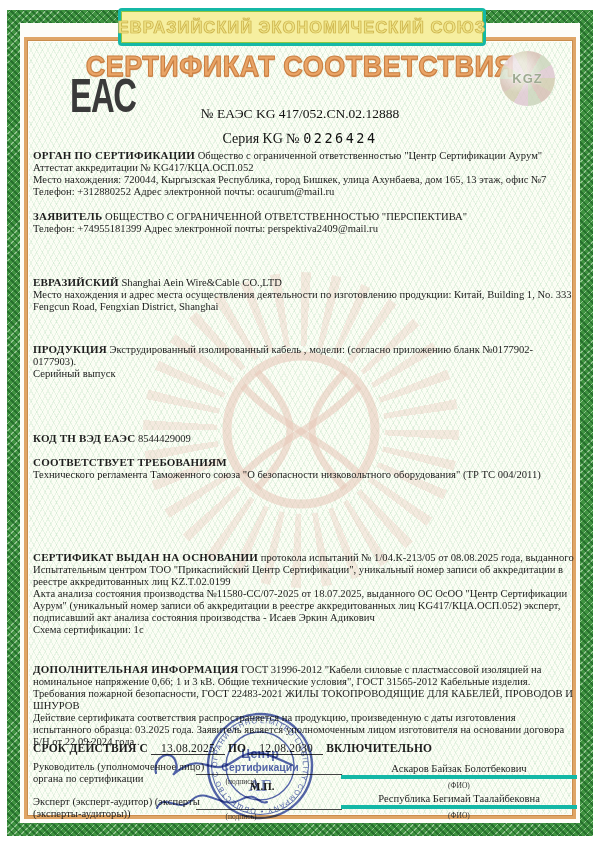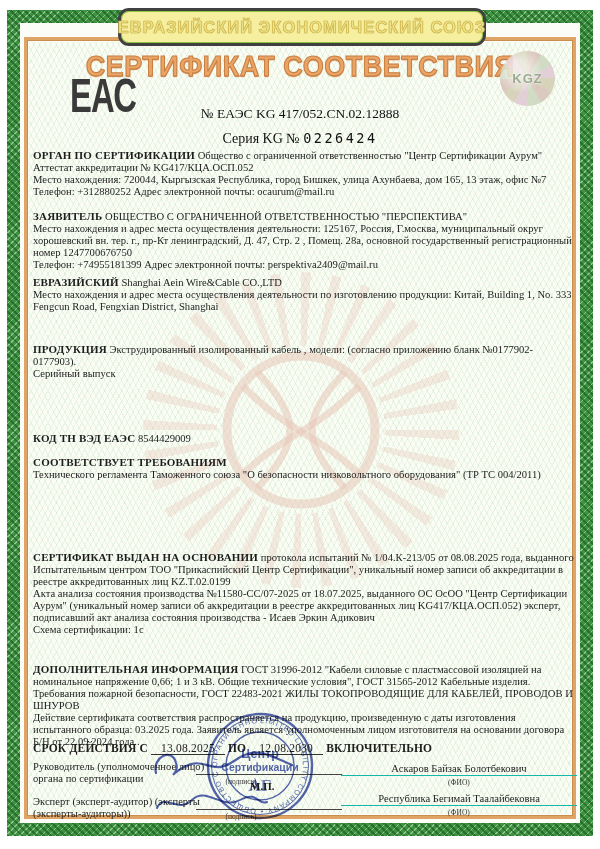--- a/index.html
+++ b/index.html
@@ -23,21 +23,21 @@
   .watermark-rays{position:absolute;left:143px;top:272px;width:316px;height:316px;border-radius:50%;
     background:repeating-conic-gradient(rgba(235,205,192,.40) 0deg 3.6deg,rgba(235,205,192,0) 3.6deg 11.25deg);}
   .watermark-core{position:absolute;left:217px;top:346px;width:168px;height:168px;border-radius:50%;
     background-color:#fbfdf4;
     background-image:
       repeating-linear-gradient(62deg,rgba(132,198,146,.16) 0 1px,rgba(0,0,0,0) 1px 5px),
       repeating-linear-gradient(-62deg,rgba(132,198,146,.16) 0 1px,rgba(0,0,0,0) 1px 5px);}
   .watermark-emblem{position:absolute;left:217px;top:346px;width:168px;height:168px;}
   
   .banner{position:absolute;left:118px;top:8px;width:362px;height:32px;
-    background:#f6efa0;border:3px solid #404040;border-radius:11px;
+    background:#f6efa0;border:3px solid #14b8a6;border-radius:4px;
     box-shadow:0 0 0 1px #8cc63f inset;
     display:flex;align-items:center;justify-content:center;z-index:5;}
   .banner-text{font-family:"Liberation Sans",sans-serif;font-weight:700;font-size:16.5px;
     letter-spacing:1px;color:#efe486;-webkit-text-stroke:.7px #cdb44e;
     text-shadow:0 0 1px #c8b050;white-space:nowrap;transform:scaleY(1.05);}
   
   .title{position:absolute;left:0;top:51px;width:100%;text-align:center;
     font-family:"Liberation Sans",sans-serif;font-weight:700;font-size:27px;letter-spacing:.5px;
     color:#e9a466;-webkit-text-stroke:1px #c97f42;text-shadow:0 1px 1px #cd8045;
     transform:scaleY(1.12);white-space:nowrap;}
@@ -59,21 +59,21 @@
   
   .sec{position:absolute;left:33px;width:541px;font-size:10.6px;line-height:1.14;color:#1d1d1d;}
   .sec .lbl{font-weight:700;font-size:11px;letter-spacing:.2px;}
   
   .validity{position:absolute;left:33px;top:742px;font-weight:700;font-size:11.5px;letter-spacing:.2px;}
   .validity .date{font-weight:400;border-bottom:1px solid #333;padding:0 10px;}
   .role{position:absolute;left:33px;width:175px;font-size:10.6px;line-height:1.15;}
   .sign-line{position:absolute;left:196px;width:146px;border-bottom:1px solid #444;height:12px;}
   .caption{position:absolute;font-size:7.5px;color:#333;text-align:center;}
   .name-cell{position:absolute;left:341px;width:236px;text-align:center;font-size:10.6px;}
-  .name-cell .nm{display:block;border-bottom:1px solid #14b8a6;padding-bottom:1px;}
+  .name-cell .nm{display:block;border-bottom:4px solid #14b8a6;padding-bottom:1px;}
   .name-cell .cap{font-size:7.5px;color:#333;}
   .mp{position:absolute;left:250px;top:780px;font-weight:700;font-size:11px;}
   
   .stamp{position:absolute;left:182px;top:688px;opacity:.88;mix-blend-mode:multiply;}
   .autograph{position:absolute;mix-blend-mode:multiply;}
 </style>
 </head>
 <body>
 
 <div class="page">
@@ -115,21 +115,20 @@
     <span class="lbl">ОРГАН ПО СЕРТИФИКАЦИИ</span>
     <span>Общество с ограниченной ответственностью "Центр Сертификации Аурум"</span>
     <div>Аттестат аккредитации №  KG417/КЦА.ОСП.052</div>
     <div>Место нахождения: 720044, Кыргызская Республика, город Бишкек, улица Ахунбаева, дом 165, 13 этаж, офис №7</div>
     <div>Телефон: +312880252 Адрес электронной почты: ocaurum@mail.ru</div>
   </div>
 
   <div class="sec" style="top:210px;">
     <span class="lbl">ЗАЯВИТЕЛЬ</span>
     <span>ОБЩЕСТВО С ОГРАНИЧЕННОЙ ОТВЕТСТВЕННОСТЬЮ "ПЕРСПЕКТИВА"</span>
-    <div>Место нахождения и адрес места осуществления деятельности: 125167, Россия, Г.москва, муниципальный округ хорошевский вн. тер. г., пр-Кт ленинградский, Д. 47, Стр. 2 , Помещ.  28а, основной государственный регистрационный номер 1247700676750</div>
     <div>Телефон: +74955181399 Адрес электронной почты: perspektiva2409@mail.ru</div>
   </div>
 
   <div class="sec" style="top:276px;">
     <span class="lbl">ЕВРАЗИЙСКИЙ</span>
     <span>Shanghai Aein Wire&amp;Cable CO.,LTD</span>
     <div>Место нахождения и адрес места осуществления деятельности по изготовлению продукции: Китай, Building 1, No. 333 Fengcun Road, Fengxian District, Shanghai</div>
   </div>
 
   <div class="sec" style="top:343px;">

